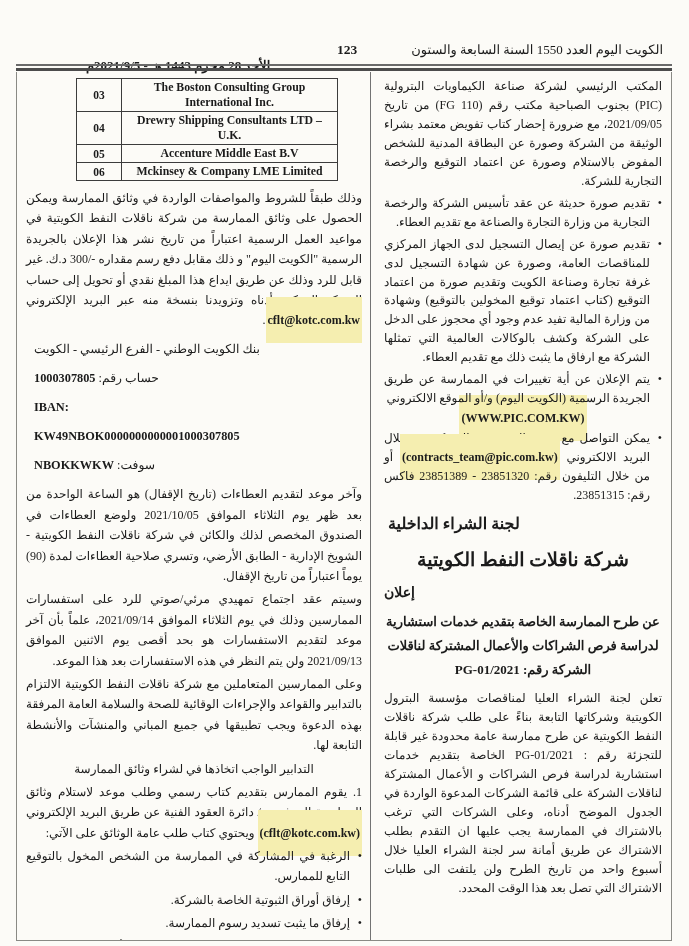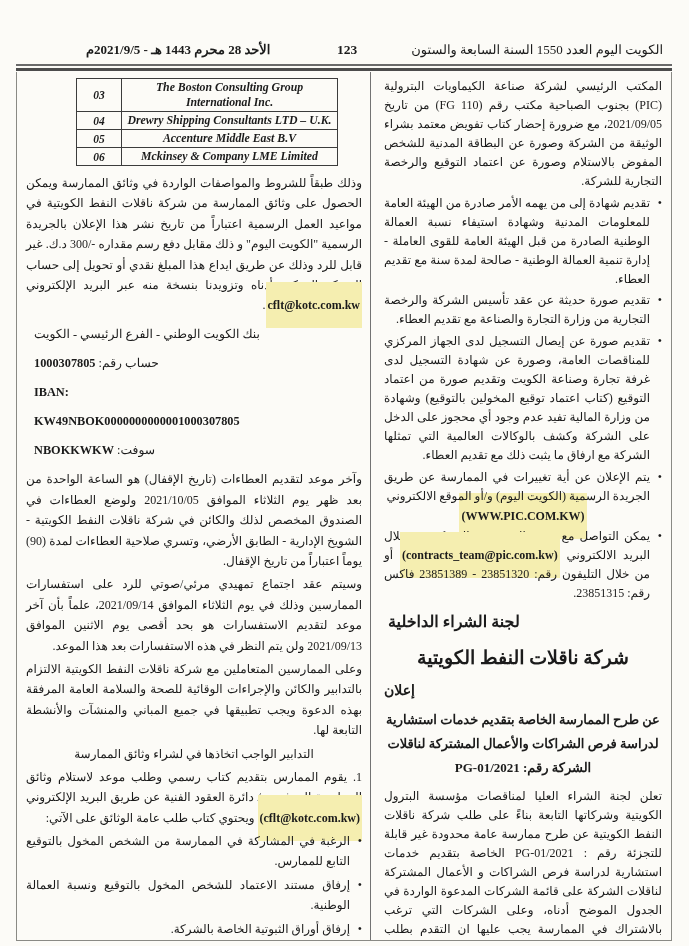--- a/index.html
+++ b/index.html
@@ -4,21 +4,21 @@
 <style>
   html,body{margin:0;padding:0;background:#e9e7e2;}
   .page{
     position:relative;width:689px;height:946px;margin:0 auto;
     background:#fcfbf7;color:#1b1b1b;direction:rtl;overflow:hidden;
     font-family:"Liberation Serif","DejaVu Serif",serif;
   }
   
   .hdr-issue{position:absolute;top:42px;right:26px;font-size:13px;font-weight:normal;}
   .hdr-page{position:absolute;top:42px;left:337px;font-size:13.5px;font-weight:bold;direction:ltr;}
-  .hdr-date{position:absolute;top:42px;left:86px;font-size:13px;font-weight:bold;}
+  .hdr-date{position:absolute;top:58px;left:86px;font-size:13px;font-weight:bold;}
   .rule-thin{position:absolute;top:64px;left:16px;right:17px;height:1.5px;background:#6a6a6a;}
   .rule-thick{position:absolute;top:68px;left:16px;right:17px;height:2.5px;background:#4c4c4c;}
   
   .content{
     position:absolute;top:72px;left:16px;right:17px;height:869px;
     border-left:1px solid #8a8a85;border-right:1px solid #8a8a85;border-bottom:1px solid #8a8a85;
     display:flex;box-sizing:border-box;overflow:hidden;
   }
   .col{box-sizing:border-box;overflow:hidden;}
   .col-right{width:301px;border-left:1px solid #737373;padding:5px 9px 4px 13px;}
@@ -27,21 +27,21 @@
   .p{font-size:12px;text-align:justify;margin:0 0 3px;}
   .col-right .p{line-height:1.58;}
   .col-left  .p{line-height:1.70;}
   .bullet{position:relative;padding-right:12px;}
   .bullet::before{content:"•";position:absolute;right:0;top:0;font-size:12px;}
   .center{text-align:center;}
   .latin{font-family:"Liberation Serif","DejaVu Serif",serif;font-weight:bold;direction:ltr;unicode-bidi:embed;}
   .hl{background:#f5eeb0;padding:16px 2px;}
   .bankline{font-size:12.3px;line-height:1.72;text-align:left;margin:8px;}
   
-  table{border-collapse:collapse;font-style:italic;}
+  table{border-collapse:collapse;}
   td,th{border:1px solid #3c3c3c;padding:1px 5px;text-align:center;vertical-align:middle;}
   .comp-name{font-size:11.8px;font-weight:bold;direction:ltr;}
   .comp-serial{width:34px;font-size:11.5px;font-weight:bold;direction:ltr;}
   .tbl-top{width:262px;margin:2px 24px 7px auto;}
   
   .sig{font-size:16px;font-weight:bold;text-align:left;margin:9px 2px 0 4px;}
   .company-title{font-size:19px;font-weight:bold;text-align:center;margin:15px 0 2px;}
   .ann-word{font-size:14px;font-weight:bold;text-align:left;margin:13px 0 9px;}
   .ann-sub{font-size:13px;font-weight:bold;text-align:center;line-height:1.85;margin:0;}
   .body-par{margin-top:7px;}
@@ -56,21 +56,20 @@
   <div class="hdr-page">123</div>
   <div class="hdr-date">الأحد 28 محرم 1443 هـ - 2021/9/5م</div>
   <div class="rule-thin"></div>
   <div class="rule-thick"></div>
 
   <div class="content">
 
     <div class="col col-right">
       <p class="p">المكتب الرئيسي لشركة صناعة الكيماويات البترولية (PIC) بجنوب الصباحية مكتب رقم (FG 110) من تاريخ 2021/09/05، مع ضرورة إحضار كتاب تفويض معتمد بشراء الوثيقة من الشركة وصورة عن البطاقة المدنية للشخص المفوض بالاستلام وصورة عن اعتماد التوقيع والرخصة التجارية للشركة.</p>
 
-      <p class="p bullet">تقديم شهادة إلى من يهمه الأمر صادرة من الهيئة العامة للمعلومات المدنية وشهادة استيفاء نسبة العمالة الوطنية الصادرة من قبل الهيئة العامة للقوى العاملة - إدارة تنمية العمالة الوطنية - صالحة لمدة سنة مع تقديم العطاء.</p>
       <p class="p bullet">تقديم صورة حديثة عن عقد تأسيس الشركة والرخصة التجارية من وزارة التجارة والصناعة مع تقديم العطاء.</p>
       <p class="p bullet">تقديم صورة عن إيصال التسجيل لدى الجهاز المركزي للمناقصات العامة، وصورة عن شهادة التسجيل لدى غرفة تجارة وصناعة الكويت وتقديم صورة من اعتماد التوقيع (كتاب اعتماد توقيع المخولين بالتوقيع) وشهادة من وزارة المالية تفيد عدم وجود أي محجوز على الدخل على الشركة وكشف بالوكالات العالمية التي تمثلها الشركة مع ارفاق ما يثبت ذلك مع تقديم العطاء.</p>
 
       <p class="p bullet">يتم الإعلان عن أية تغييرات في الممارسة عن طريق الجريدة الرسمية (الكويت اليوم) و/أو الموقع الالكتروني</p>
       <p class="site-line"><span class="latin hl">(WWW.PIC.COM.KW)</span></p>
 
       <p class="p bullet"><span>يمكن التواصل مع فريق العقود في الشركة من خلال البريد الالكتروني</span> <span class="latin hl">(contracts_team@pic.com.kw)</span> <span>أو من خلال التليفون رقم: 23851320 - 23851389 فاكس رقم: 23851315.</span></p>
 
       <div class="sig">لجنة الشراء الداخلية</div>
 
@@ -109,27 +108,26 @@
       <p class="p"><span>وذلك طبقاً للشروط والمواصفات الواردة في وثائق الممارسة ويمكن الحصول على وثائق الممارسة من شركة ناقلات النفط الكويتية في مواعيد العمل الرسمية اعتباراً من تاريخ نشر هذا الإعلان بالجريدة الرسمية "الكويت اليوم" و ذلك مقابل دفع رسم مقداره -/300 د.ك. غير قابل للرد وذلك عن طريق ايداع هذا المبلغ نقدي أو تحويل إلى حساب الشركة المذكور أدناه وتزويدنا بنسخة منه عبر البريد الإلكتروني</span> <span class="latin hl">cflt@kotc.com.kw</span><span>.</span></p>
 
       <p class="bankline">بنك الكويت الوطني - الفرع الرئيسي - الكويت</p>
       <p class="bankline"><span>حساب رقم:</span> <span class="latin">1000307805</span></p>
       <p class="bankline latin">IBAN:</p>
       <p class="bankline latin">KW49NBOK0000000000001000307805</p>
       <p class="bankline"><span>سوفت:</span> <span class="latin">NBOKKWKW</span></p>
 
       <p class="p">وآخر موعد لتقديم العطاءات (تاريخ الإقفال) هو الساعة الواحدة من بعد ظهر يوم الثلاثاء الموافق 2021/10/05 ولوضع العطاءات في الصندوق المخصص لذلك والكائن في شركة ناقلات النفط الكويتية - الشويخ الإدارية - الطابق الأرضي، وتسري صلاحية العطاءات لمدة (90) يوماً اعتباراً من تاريخ الإقفال.</p>
       <p class="p">وسيتم عقد اجتماع تمهيدي مرئي/صوتي للرد على استفسارات الممارسين وذلك في يوم الثلاثاء الموافق 2021/09/14، علماً بأن آخر موعد لتقديم الاستفسارات هو بحد أقصى يوم الاثنين الموافق 2021/09/13 ولن يتم النظر في هذه الاستفسارات بعد هذا الموعد.</p>
-      <p class="p">وعلى الممارسين المتعاملين مع شركة ناقلات النفط الكويتية الالتزام بالتدابير والكائن والإجراءات الوقائية للصحة والسلامة العامة المرفقة بهذه الدعوة ويجب تطبيقها في جميع المباني والمنشآت والأنشطة التابعة لها.</p>
+      <p class="p">وعلى الممارسين المتعاملين مع شركة ناقلات النفط الكويتية الالتزام بالتدابير والقواعد والإجراءات الوقائية للصحة والسلامة العامة المرفقة بهذه الدعوة ويجب تطبيقها في جميع المباني والمنشآت والأنشطة التابعة لها.</p>
 
       <p class="p center">التدابير الواجب اتخاذها في لشراء وثائق الممارسة</p>
 
       <p class="p"><span>1. يقوم الممارس بتقديم كتاب رسمي وطلب موعد لاستلام وثائق الممارسة إلى فريق / دائرة العقود الفنية عن طريق البريد الإلكتروني</span> <span class="latin hl">(cflt@kotc.com.kw)</span> <span>ويحتوي كتاب طلب عامة الوثائق على الآتي:</span></p>
 
       <p class="p bullet">الرغبة في المشاركة في الممارسة من الشخص المخول بالتوقيع التابع للممارس.</p>
-      <p class="p bullet">إرفاق مستند الاعتماد للشخص المخول بالتوقيع ونسبة العمالة الوطنية.</p>
       <p class="p bullet">إرفاق أوراق الثبوتية الخاصة بالشركة.</p>
       <p class="p bullet">إرفاق ما يثبت تسديد رسوم الممارسة.</p>
       <p class="p bullet">تحديد اسم ووظيفة الشخص المكلف باستلام أوراق الممارسة مع إرفاق صورة البطاقة المدنية.</p>
 
     </div>
   </div>
 </div>
 
 </body></html>

